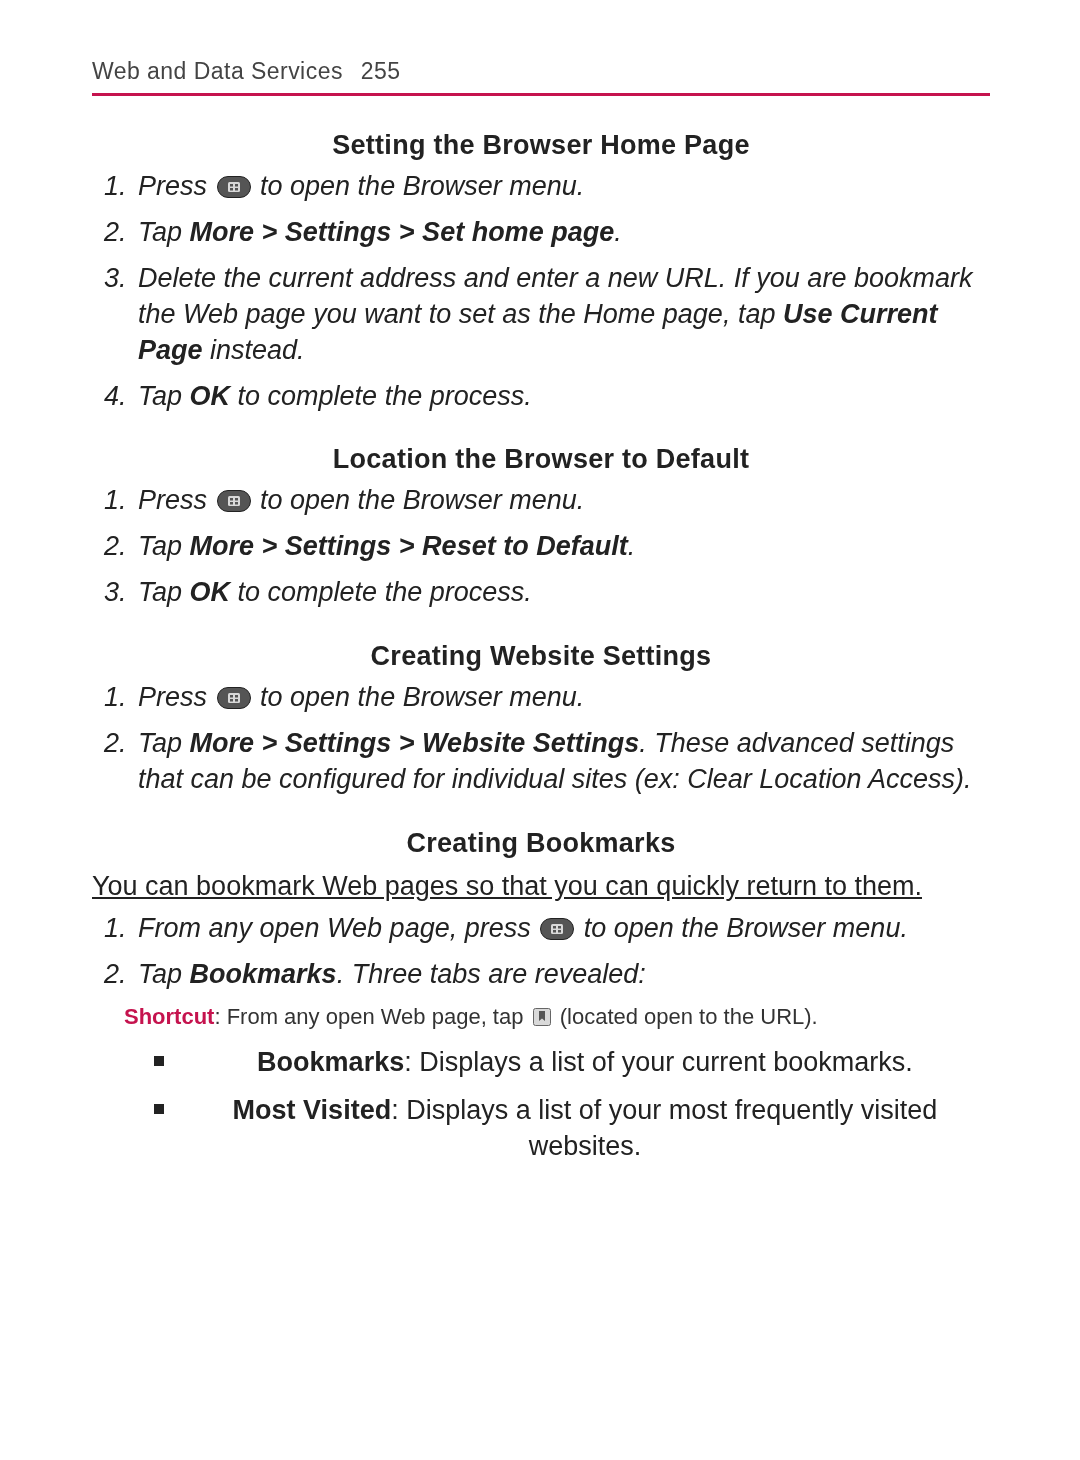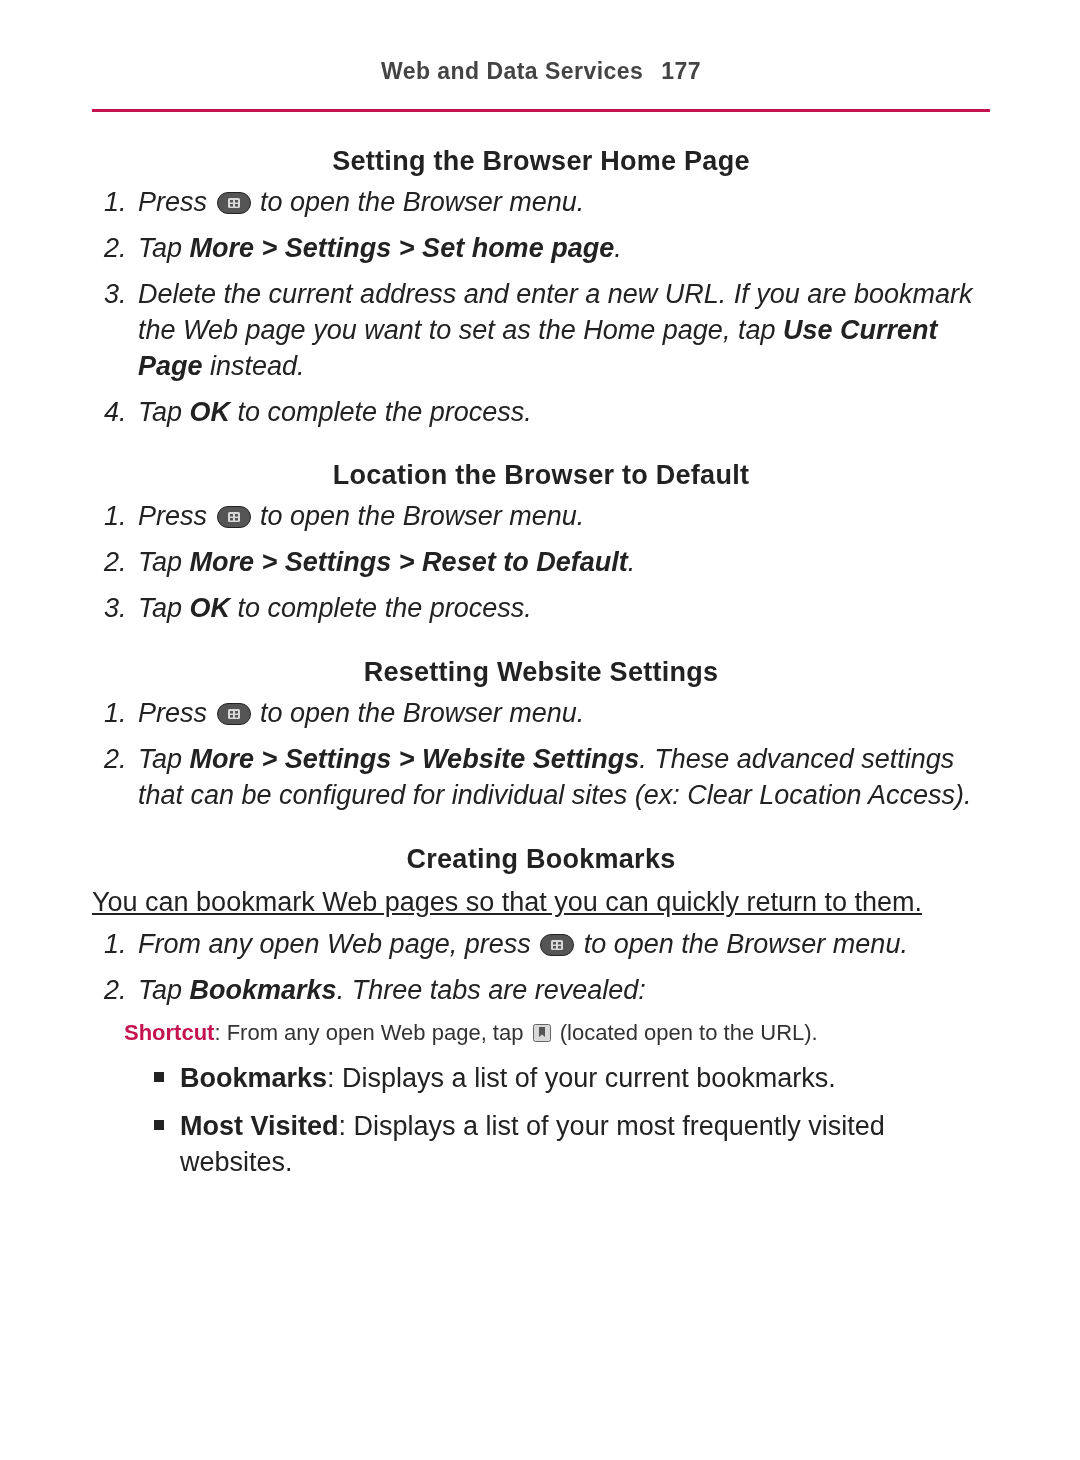--- a/index.html
+++ b/index.html
@@ -10,30 +10,29 @@
     font-family: "Helvetica Neue", Helvetica, Arial, sans-serif;
     color: #222;
   }
   .page {
     box-sizing: border-box;
     width: 1080px;
     padding: 58px 90px 60px 92px;
   }
   .runhead {
     display: flex;
-    justify-content: center;
+    justify-content: flex-start;
     align-items: baseline;
     gap: 18px;
     font-size: 23px;
     color: #444;
-    padding-bottom: 24px;
+    padding-bottom: 8px;
     border-bottom: 3px solid #c5134e;
     margin-bottom: 34px;
     letter-spacing: 0.02em;
-    font-weight: bold;
   }
   .section-title {
     font-weight: 700;
     font-size: 27px;
     letter-spacing: 0.01em;
     margin: 30px 0 8px 0;
     text-align: center;
   }
   .section-title:first-of-type { margin-top: 0; }
   ol.steps {
@@ -67,20 +66,21 @@
     list-style: none;
     margin: 6px 0 0 0;
     padding-left: 62px;
     font-size: 27px;
     line-height: 1.33;
   }
   ul.bullets li {
     position: relative;
     margin: 6px 0 12px 0;
     padding-left: 26px;
+    text-align: center;
   }
   ul.bullets li::before {
     content: "";
     position: absolute;
     left: 0;
     top: 11px;
     width: 10px;
     height: 10px;
     background: #222;
   }
@@ -98,21 +98,21 @@
   }
   .bookmark-icon svg { display: block; }
 </style>
 </head>
 <body>
 
 <div class="page">
 
   <div class="runhead">
     <span>Web and Data Services</span>
-    <span>177</span>
+    <span>255</span>
   </div>
 
   <div class="section-title">Setting the Browser Home Page</div>
   <ol class="steps">
     <li>
       <span>Press </span><span class="menu-btn-icon"><svg width="34" height="22" viewBox="0 0 34 22">
             <rect x="0.5" y="0.5" width="33" height="21" rx="10.5" fill="#555" stroke="#222"></rect>
             <rect x="11" y="6" width="12" height="10" rx="1.5" fill="#d9d9d9"></rect>
             <rect x="13" y="8" width="3" height="2.5" fill="#555"></rect>
             <rect x="18" y="8" width="3" height="2.5" fill="#555"></rect>
@@ -144,21 +144,21 @@
           </svg></span><span> to open the Browser menu.</span>
     </li>
     <li>
       <span>Tap </span><b>More &gt; Settings &gt; Reset to Default</b><span>.</span>
     </li>
     <li>
       <span>Tap </span><b>OK</b><span> to complete the process.</span>
     </li>
   </ol>
 
-  <div class="section-title">Resetting Website Settings</div>
+  <div class="section-title">Creating Website Settings</div>
   <ol class="steps">
     <li>
       <span>Press </span><span class="menu-btn-icon"><svg width="34" height="22" viewBox="0 0 34 22">
             <rect x="0.5" y="0.5" width="33" height="21" rx="10.5" fill="#555" stroke="#222"></rect>
             <rect x="11" y="6" width="12" height="10" rx="1.5" fill="#d9d9d9"></rect>
             <rect x="13" y="8" width="3" height="2.5" fill="#555"></rect>
             <rect x="18" y="8" width="3" height="2.5" fill="#555"></rect>
             <rect x="13" y="12" width="3" height="2.5" fill="#555"></rect>
             <rect x="18" y="12" width="3" height="2.5" fill="#555"></rect>
           </svg></span><span> to open the Browser menu.</span>

